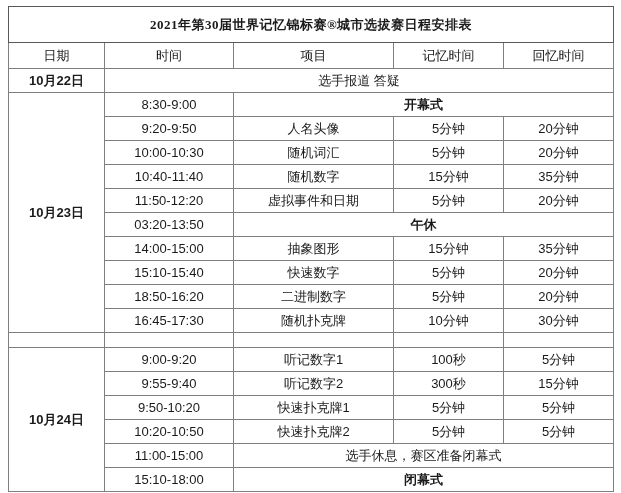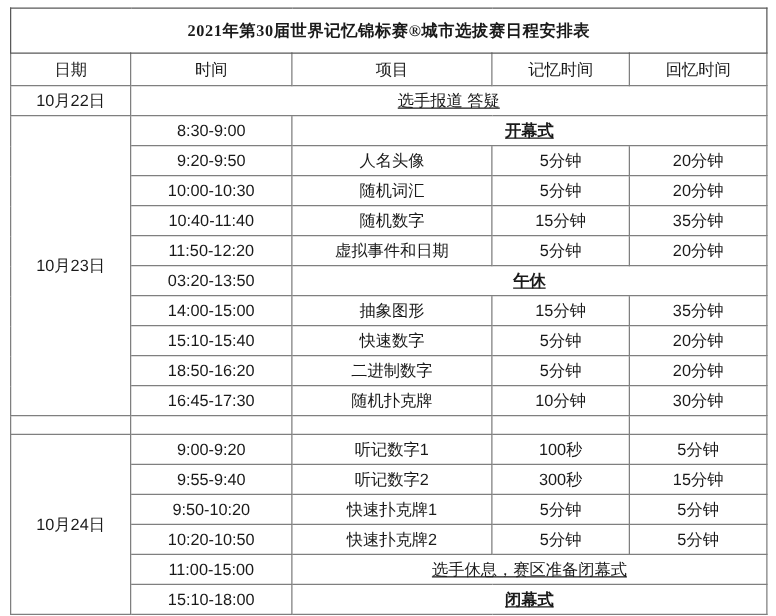--- a/index.html
+++ b/index.html
@@ -43,24 +43,24 @@
     height: 35px !important;
     letter-spacing: 0.5px;
   }
   .head-cell {
     font-size: 13.5px;
     height: 25px !important;
     font-family: Liberation Mono, monospace;
   }
   .date-cell {
     font-size: 13.5px;
+    font-weight: bold;
   }
   .span-cell {
     font-size: 13.5px;
-    text-decoration: underline;
   }
   .bold {
     font-weight: bold;
   }
   .blank-row td {
     height: 14px !important;
     border-left: 1px solid #7f7f7f;
     border-right: 1px solid #7f7f7f;
     border-top: 1px solid #7f7f7f;
     border-bottom: 1px solid #7f7f7f;

